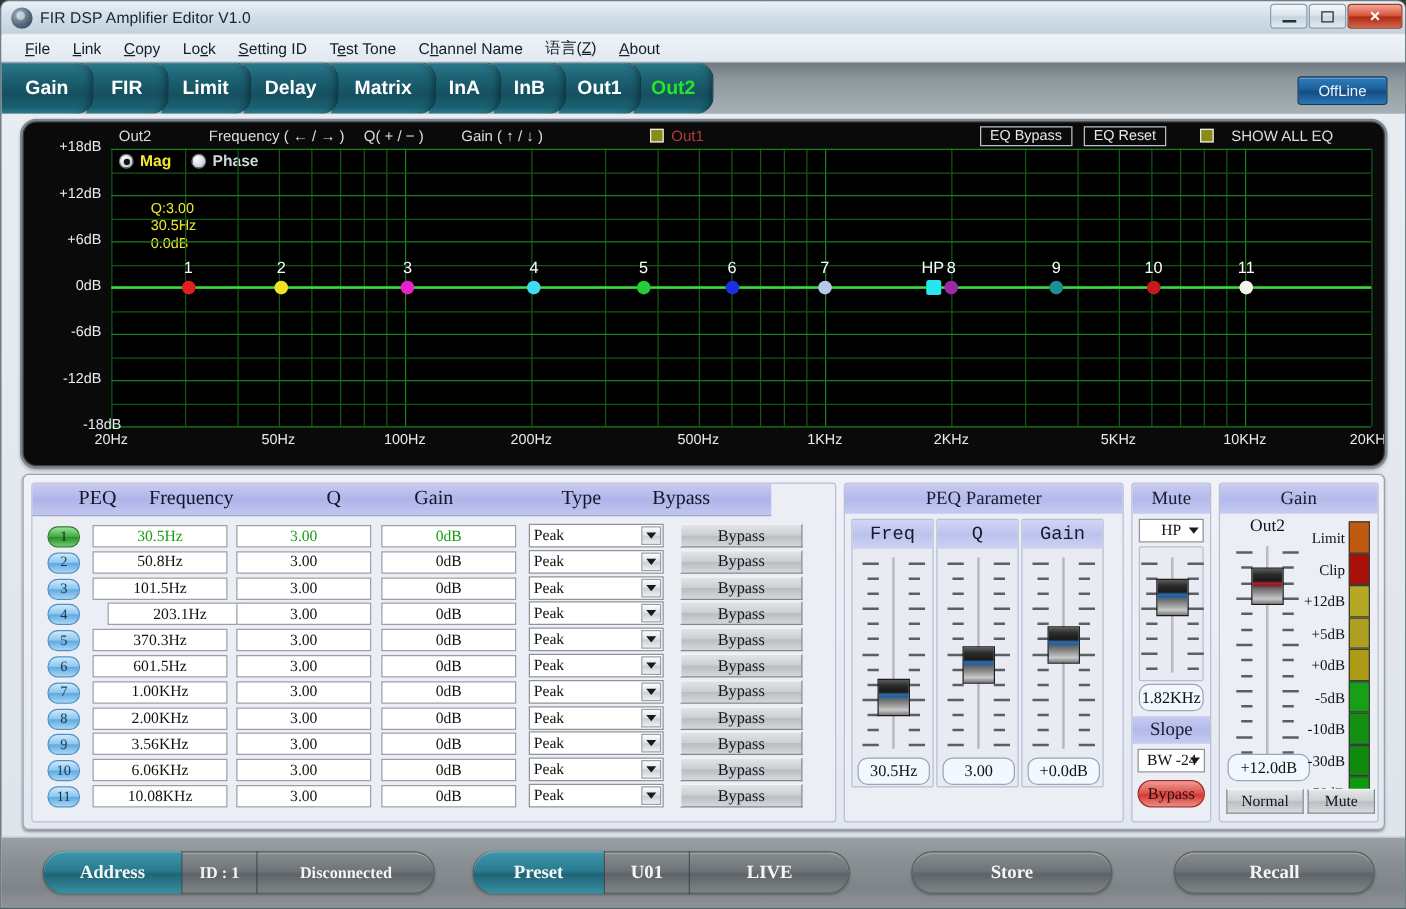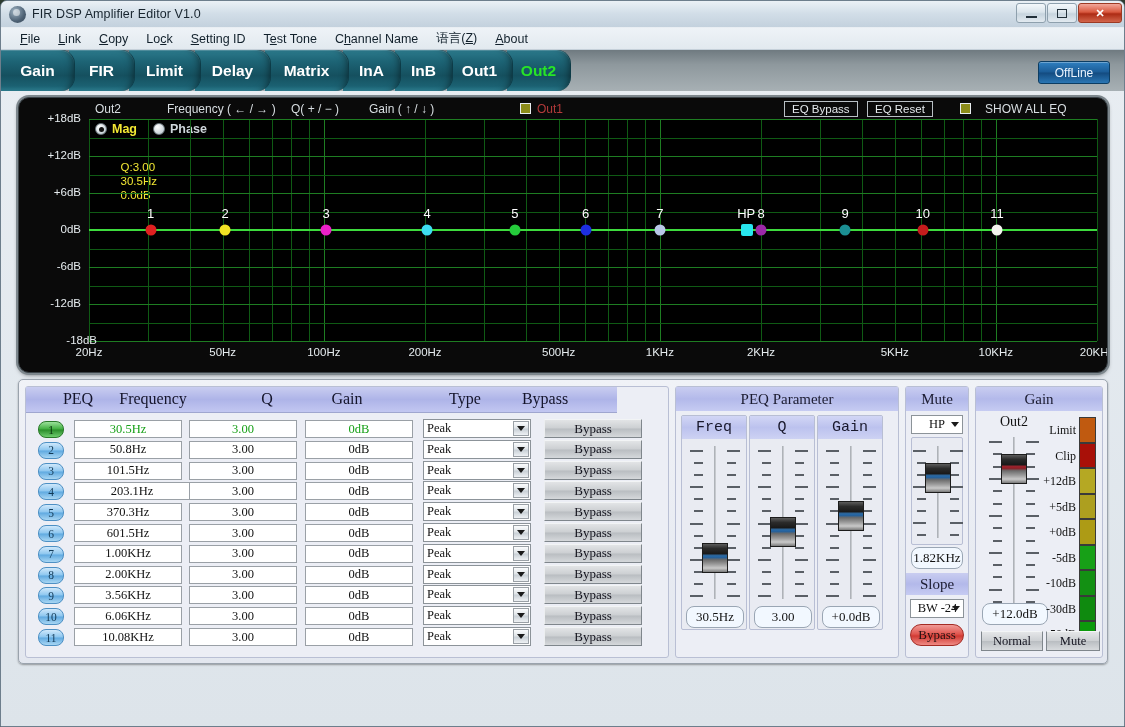--- a/index.html
+++ b/index.html
@@ -474,21 +474,21 @@
           <div class="cell" style="left: 163px; top: 74.6px; width: 108px;">3.00</div>
           <div class="cell" style="left: 279px; top: 74.6px; width: 108px;">0dB</div>
           <div class="selbox" style="left: 397px; top: 73.6px; width: 108px;">
             <span>Peak</span>
             <span class="arrow">
               <i></i>
             </span>
           </div>
           <div class="bybtn" style="left: 518px; top: 73.6px;">Bypass</div>
           <div class="pbadge" style="left: 12px; top: 96.4px;">4</div>
-          <div class="cell" style="left: 48px; top: 95.4px; width: 116px;">203.1Hz</div>
+          <div class="cell" style="left: 60px; top: 95.4px; width: 116px;">203.1Hz</div>
           <div class="cell" style="left: 163px; top: 95.4px; width: 108px;">3.00</div>
           <div class="cell" style="left: 279px; top: 95.4px; width: 108px;">0dB</div>
           <div class="selbox" style="left: 397px; top: 94.4px; width: 108px;">
             <span>Peak</span>
             <span class="arrow">
               <i></i>
             </span>
           </div>
           <div class="bybtn" style="left: 518px; top: 94.4px;">Bypass</div>
           <div class="pbadge" style="left: 12px; top: 117.2px;">5</div>
@@ -770,13 +770,33 @@
           <div class="meterlbl" style="left: 58px; width: 42px; top: 214.5px;">-30dB</div>
           <div class="mseg" style="left: 103px; top: 208.5px; height: 25.5px; background: rgb(15, 138, 15);"></div>
           <div class="meterlbl" style="left: 58px; width: 42px; top: 240px;">-50dB</div>
           <div class="mseg" style="left: 103px; top: 234px; height: 25.5px; background: rgb(12, 154, 12);"></div>
         </div>
       <div class="gbtn" style="left:5px;top:244px;width:62px;">Normal</div>
       <div class="gbtn" style="left:70px;top:244px;width:54px;">Mute</div>
     </div>
   </div>
 
+  <div id="statusbar">
+    <div class="pill" style="left:33px;top:11px;width:314px;">
+      <div class="seg teal" style="width:110px;">Address</div>
+      <div class="sep"></div>
+      <div class="seg" style="width:60px;font-size:13px;">ID : 1</div>
+      <div class="sep"></div>
+      <div class="seg" style="width:141px;font-size:13px;">Disconnected</div>
+    </div>
+
+    <div class="pill" style="left:377px;top:11px;width:302px;">
+      <div class="seg teal" style="width:104px;">Preset</div>
+      <div class="sep"></div>
+      <div class="seg" style="width:68px;">U01</div>
+      <div class="sep"></div>
+      <div class="seg" style="width:127px;">LIVE</div>
+    </div>
+
+    <div class="pill" style="left:728px;top:11px;width:161px;justify-content:center;">Store</div>
+    <div class="pill" style="left:938px;top:11px;width:161px;justify-content:center;">Recall</div>
+  </div>
 </div>
 
 </body></html>

